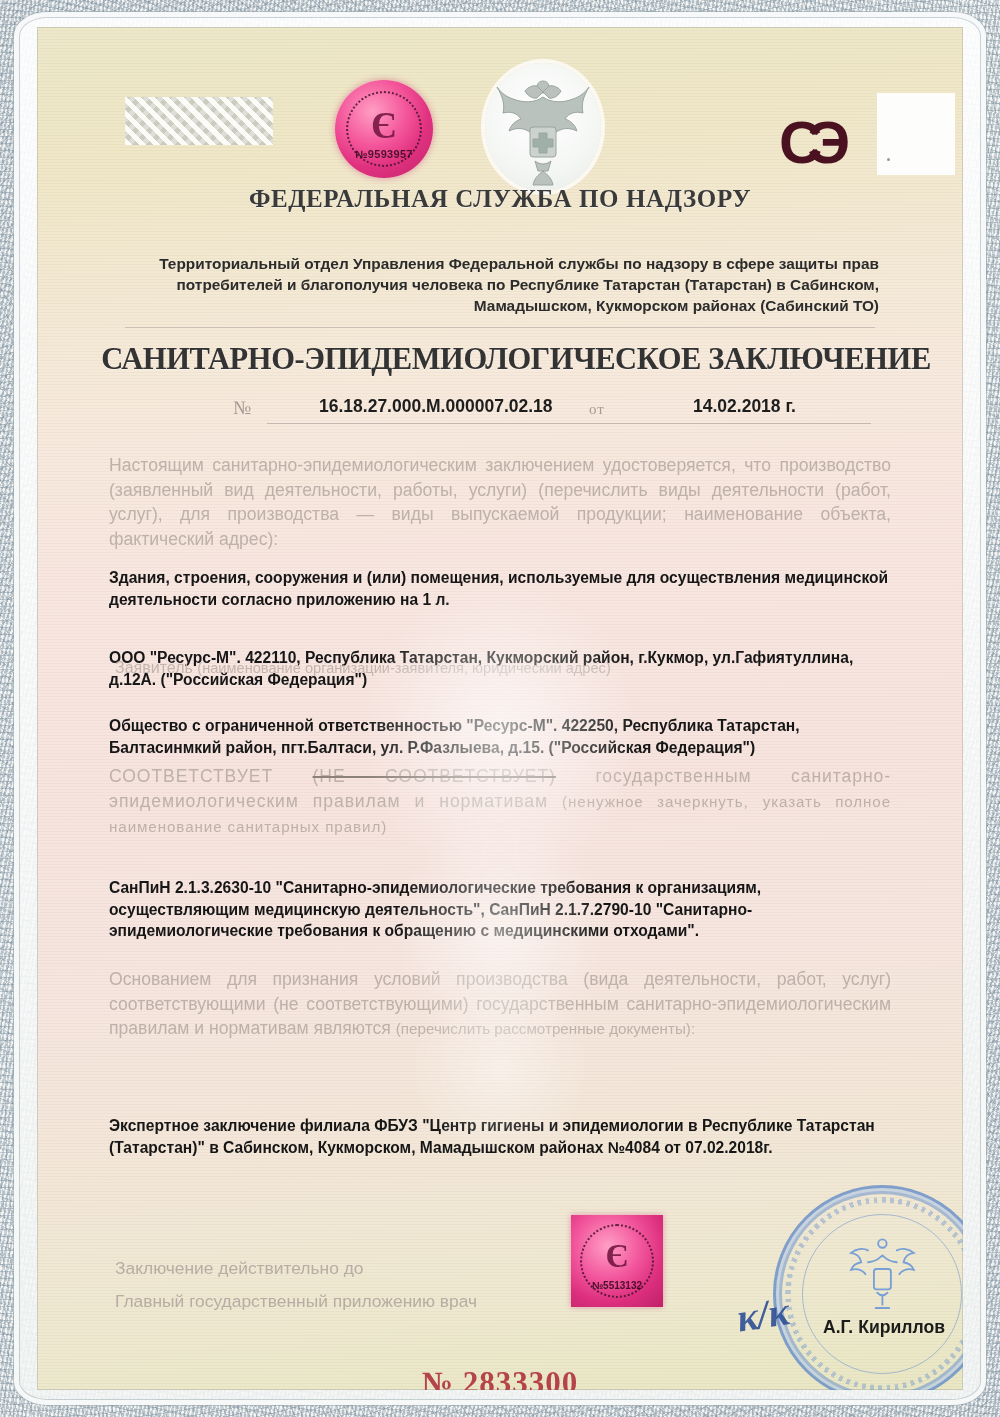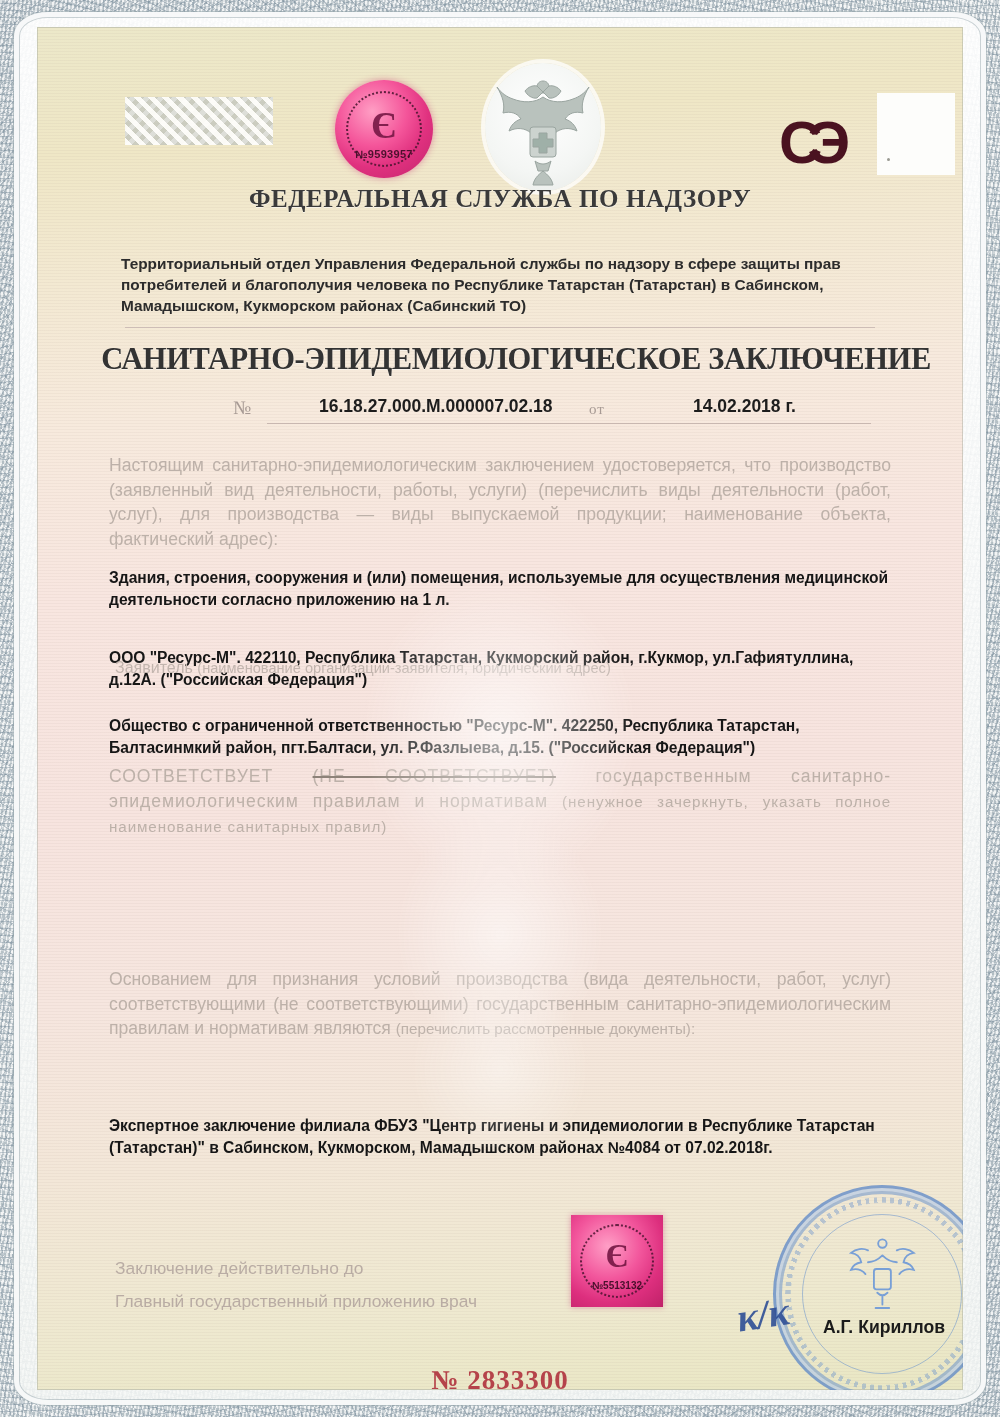--- a/index.html
+++ b/index.html
@@ -164,21 +164,21 @@
     font-weight: 700;
     color: #3a3a3a;
     text-shadow: 0 1px 0 rgba(255,255,255,.55);
   }
   .org-title-1 { top: 158px; font-size: 25px; letter-spacing: .6px; }
   .org-title-2 { top: 186px; font-size: 25px; letter-spacing: .2px; }
 
   .dept {
     position: absolute;
     left: 84px; right: 84px; top: 226px;
-    text-align: left;
+    text-align: right;
     font-size: 15.4px;
     line-height: 21px;
     font-weight: 700;
     color: #2c2c2c;
   }
   .caption-org {
     position: absolute;
     left: 0; right: 0; top: 290px;
     text-align: center;
     font-size: 10px;
@@ -334,21 +334,21 @@
     left: 786px; top: 1290px;
     font-size: 17.6px;
     font-weight: 700;
     color: #1b1b1b;
   }
   #serial-bottom {
     position: absolute;
     left: 0; right: 0; top: 1338px;
     text-align: center;
     font-family: "Liberation Serif", serif;
-    font-size: 27px;
+    font-size: 31px;
     font-weight: 700;
     color: #b5434a;
     letter-spacing: 1px;
   }
 </style>
 </head>
 <body>
 
 <div class="page">
   <div class="border-guilloche"></div>
@@ -412,20 +412,21 @@
       <div class="fill-text" id="fill-legal">Общество с ограниченной ответственностью "Ресурс-М". 422250, Республика Татарстан, Балтасинмкий район, пгт.Балтаси, ул. Р.Фазлыева, д.15. ("Российская Федерация")</div>
 
       <div class="form-text" id="block-conform">
         <span>СООТВЕТСТВУЕТ</span>
         <span class="strike">(НЕ СООТВЕТСТВУЕТ)</span>
         <span>государственным санитарно-эпидемиологическим правилам и нормативам</span>
         <span class="sm">(ненужное зачеркнуть,</span>
         <span class="sm">указать полное наименование санитарных правил)</span>
       </div>
 
+      <div class="fill-text" id="fill-sanpin">СанПиН 2.1.3.2630-10 "Санитарно-эпидемиологические требования к организациям, осуществляющим медицинскую деятельность", СанПиН 2.1.7.2790-10 "Санитарно-эпидемиологические требования к обращению с медицинскими отходами".</div>
 
       <div class="form-text" id="block-basis">
         <span>Основанием для признания условий производства (вида деятельности, работ, услуг) соответствующими (не соответствующими) государственным санитарно-эпидемиологическим правилам и нормативам являются</span>
         <span class="sm">(перечислить рассмотренные документы):</span>
       </div>
       <div class="fill-text" id="fill-expert">Экспертное заключение филиала ФБУЗ "Центр гигиены и эпидемиологии в Республике Татарстан (Татарстан)" в Сабинском, Кукморском, Мамадышском районах №4084 от 07.02.2018г.</div>
 
       <div class="label-gray" id="valid-until">Заключение действительно до</div>
       <div class="label-gray" id="chief-doctor">
         <div>Главный государственный приложению врач</div>

